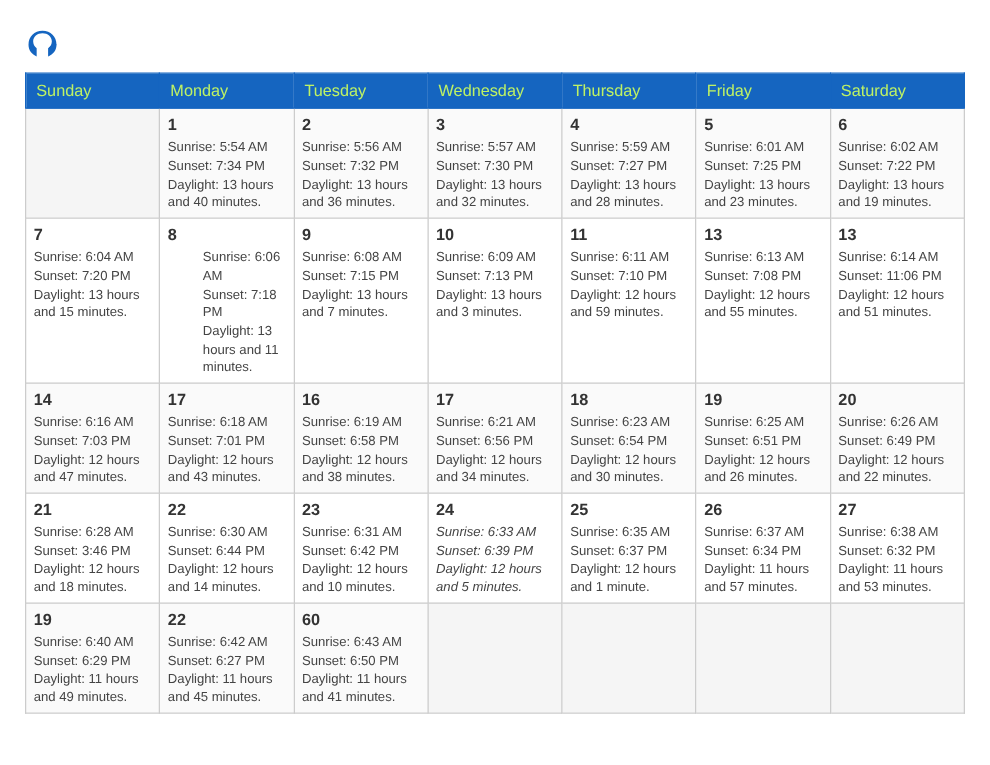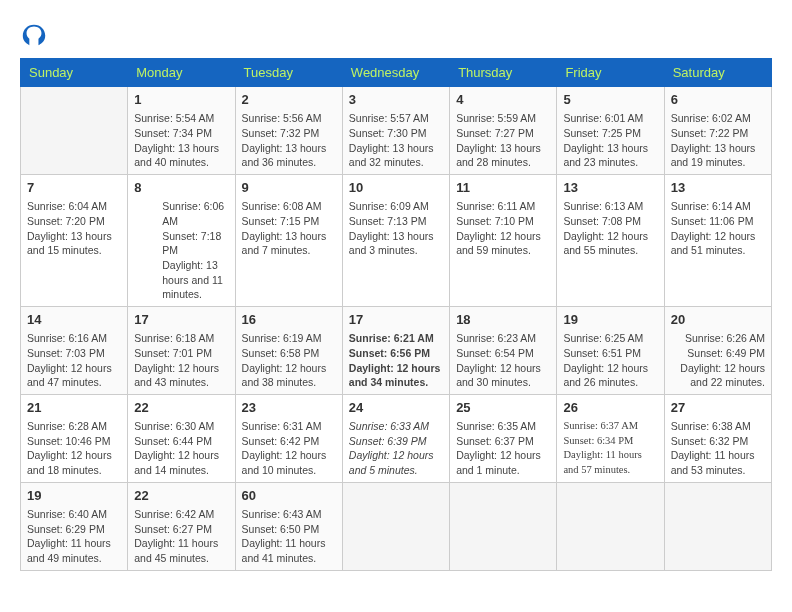--- a/index.html
+++ b/index.html
@@ -218,48 +218,48 @@
 Daylight: 12 hours and 43 minutes.</div>
         </td>
         <td>
           <span class="day-number">16</span>
           <div class="day-info" style="white-space: pre-line;">Sunrise: 6:19 AM
 Sunset: 6:58 PM
 Daylight: 12 hours and 38 minutes.</div>
         </td>
         <td>
           <span class="day-number">17</span>
-          <div class="day-info" style="white-space: pre-line; font-weight: bold;">Sunrise: 6:21 AM
+          <div class="day-info" style="white-space: pre-line;">Sunrise: 6:21 AM
 Sunset: 6:56 PM
 Daylight: 12 hours and 34 minutes.</div>
         </td>
         <td>
           <span class="day-number">18</span>
           <div class="day-info" style="white-space: pre-line;">Sunrise: 6:23 AM
 Sunset: 6:54 PM
 Daylight: 12 hours and 30 minutes.</div>
         </td>
         <td>
           <span class="day-number">19</span>
           <div class="day-info" style="white-space: pre-line;">Sunrise: 6:25 AM
 Sunset: 6:51 PM
 Daylight: 12 hours and 26 minutes.</div>
         </td>
         <td>
           <span class="day-number">20</span>
-          <div class="day-info" style="white-space: pre-line; text-align: right;">Sunrise: 6:26 AM
+          <div class="day-info" style="white-space: pre-line;">Sunrise: 6:26 AM
 Sunset: 6:49 PM
 Daylight: 12 hours and 22 minutes.</div>
         </td>
       </tr>
       <tr>
         <td>
           <span class="day-number">21</span>
           <div class="day-info" style="white-space: pre-line;">Sunrise: 6:28 AM
-Sunset: 10:46 PM
+Sunset: 3:46 PM
 Daylight: 12 hours and 18 minutes.</div>
         </td>
         <td>
           <span class="day-number">22</span>
           <div class="day-info" style="white-space: pre-line;">Sunrise: 6:30 AM
 Sunset: 6:44 PM
 Daylight: 12 hours and 14 minutes.</div>
         </td>
         <td>
           <span class="day-number">23</span>
@@ -274,21 +274,21 @@
 Daylight: 12 hours and 5 minutes.</div>
         </td>
         <td>
           <span class="day-number">25</span>
           <div class="day-info" style="white-space: pre-line;">Sunrise: 6:35 AM
 Sunset: 6:37 PM
 Daylight: 12 hours and 1 minute.</div>
         </td>
         <td>
           <span class="day-number">26</span>
-          <div class="day-info" style="white-space: pre-line; font-family: Liberation Serif, serif;">Sunrise: 6:37 AM
+          <div class="day-info" style="white-space: pre-line;">Sunrise: 6:37 AM
 Sunset: 6:34 PM
 Daylight: 11 hours and 57 minutes.</div>
         </td>
         <td>
           <span class="day-number">27</span>
           <div class="day-info" style="white-space: pre-line;">Sunrise: 6:38 AM
 Sunset: 6:32 PM
 Daylight: 11 hours and 53 minutes.</div>
         </td>
       </tr>

